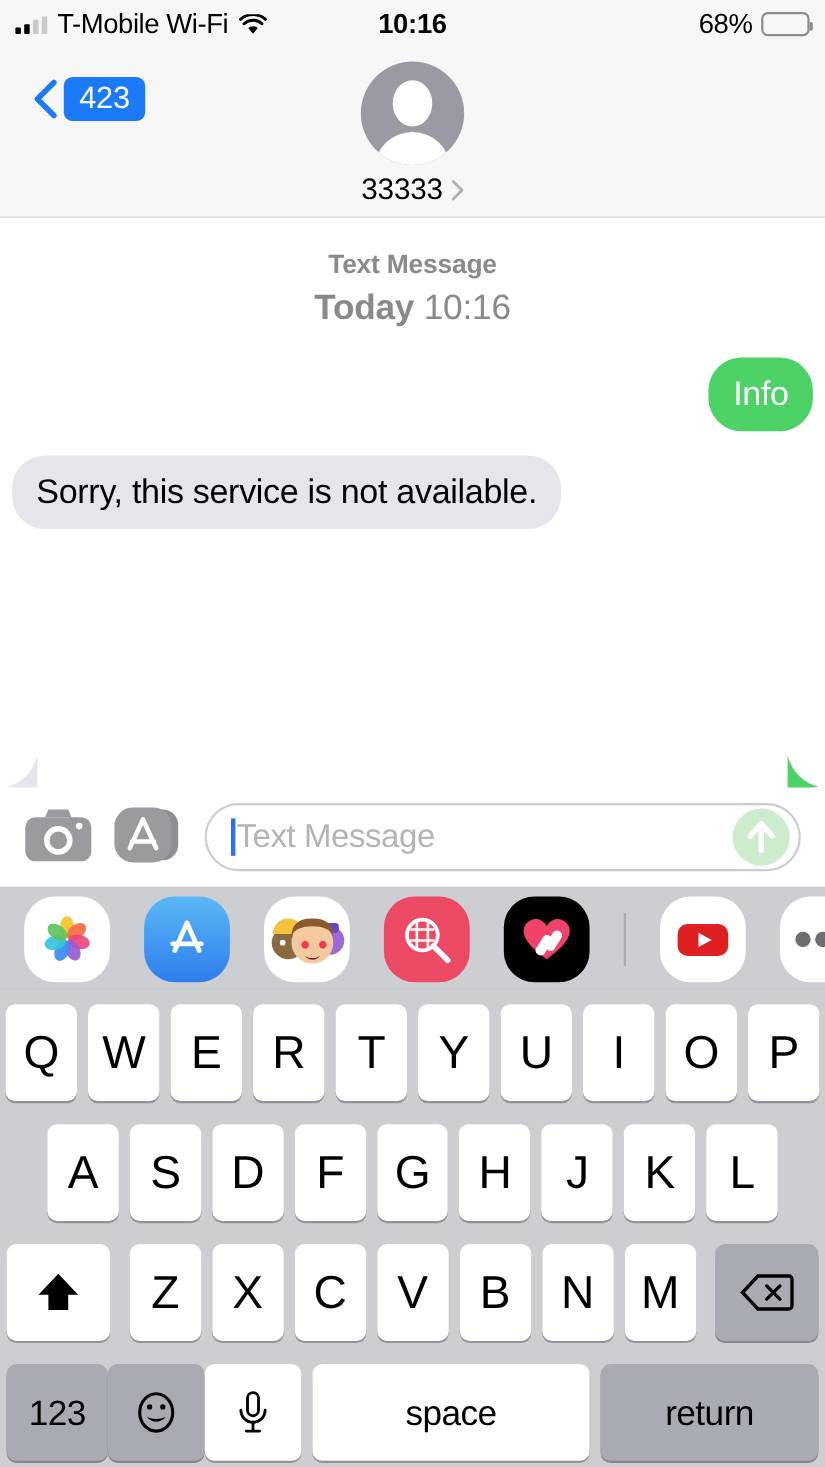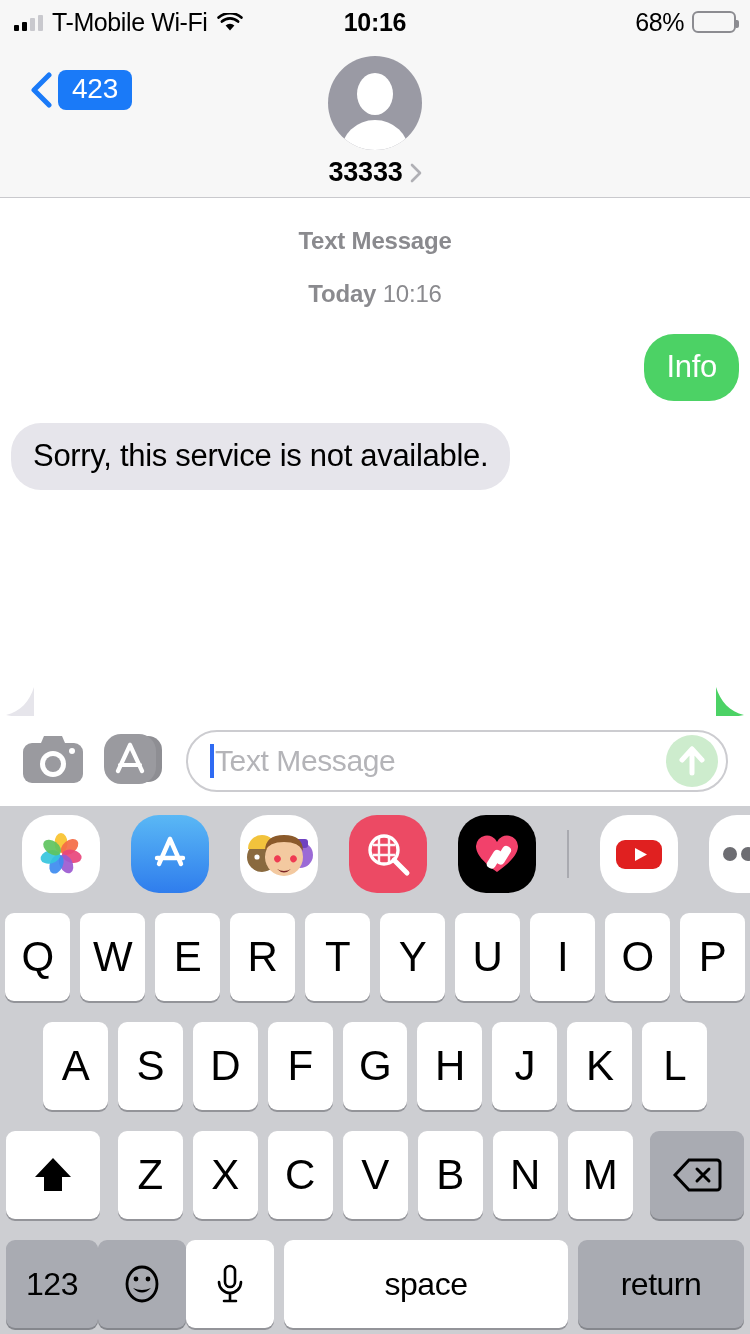--- a/index.html
+++ b/index.html
@@ -45,36 +45,36 @@
   }
   .back {
     position:absolute; left:30px; top:26px;
     display:flex; align-items:center; gap:6px; cursor:pointer;
   }
   .chev-back { width:22px; height:36px; }
   .badge {
     background:#1a7af8; color:#fff; border-radius:8px;
     padding:3px 14px 5px; font-size:28px; letter-spacing:-0.2px; line-height:1.15;
   }
-  .peer { position:absolute; left:0; right:0; top:12px; display:flex; flex-direction:column; align-items:center; cursor:pointer;font-weight:bold; }
+  .peer { position:absolute; left:0; right:0; top:12px; display:flex; flex-direction:column; align-items:center; cursor:pointer; }
   .avatar {
     width:94px; height:94px; border-radius:50%; background:#9a9aa4;
     position:relative; overflow:hidden;
   }
   .avatar .head { position:absolute; width:36px; height:42px; background:#fff; border-radius:50%; left:29px; top:17px; }
   .avatar .body { position:absolute; width:68px; height:52px; background:#fff; border-radius:50% 50% 0 0 / 62% 62% 0 0; left:13px; top:64px; }
   .peer-row { display:flex; align-items:center; gap:7px; margin-top:7px; }
   .peer-name { font-size:27px; color:#000; letter-spacing:-0.2px; }
   .chev-sm { width:12px; height:20px; }
 
   
   .thread { flex:1 1 auto; background:#fff; position:relative; overflow:hidden; padding-top:26px; }
   .tstamp { text-align:center; line-height:1.38; padding-bottom:24px; }
   .tstamp .t1 { font-size:24px; color:#8a8a8e; font-weight:bold; letter-spacing:-0.2px; }
-  .tstamp .t2 { font-size:24px; color:#8a8a8e; letter-spacing:-0.2px;margin-top:20px; }
+  .tstamp .t2 { font-size:32px; color:#8a8a8e; letter-spacing:-0.2px; }
   .tstamp .t2 b { font-weight:bold; }
 
   .row { display:flex; padding:0 11px; margin-bottom:22px; }
   .row.out { justify-content:flex-end; }
   .row.in { justify-content:flex-start;align-items:center; }
   .bubble {
     max-width:520px; padding:13px 22px 15px; font-size:31px; line-height:1.26;
     border-radius:30px; position:relative; letter-spacing:-0.3px; word-wrap:break-word;
   }
   .bubble.green { background:#4cd265; color:#fff; }
@@ -119,21 +119,21 @@
   .krow.r3 .key.letter { width:65px; margin:0 5px; }
   .key.wide { width:94px; background:#fff; }
   .key.gray { background:#a9abb2; box-shadow:0 2px 0 rgba(125,127,133,0.9); }
   .krow.r3 { padding:0 6px; justify-content:space-between; }
   .r3-letters { display:flex; }
   .krow.r4 { padding:0 6px; justify-content:center; align-items:center; }
   .key.num { width:92px; font-size:32px; }
   .key.emoji { width:88px; }
   .key.mic { width:88px; }
   .key.space { flex:1 1 auto; margin:0 10px; font-size:32px; }
-  .key.ret { width:166px; font-size:32px; }
+  .key.ret { width:198px; font-size:32px; }
 </style>
 </head>
 <body>
 
 <div id="app">
 
   <div class="statusbar">
     <div class="sb-left">
       <span class="sig">
         <i class="on"></i>

